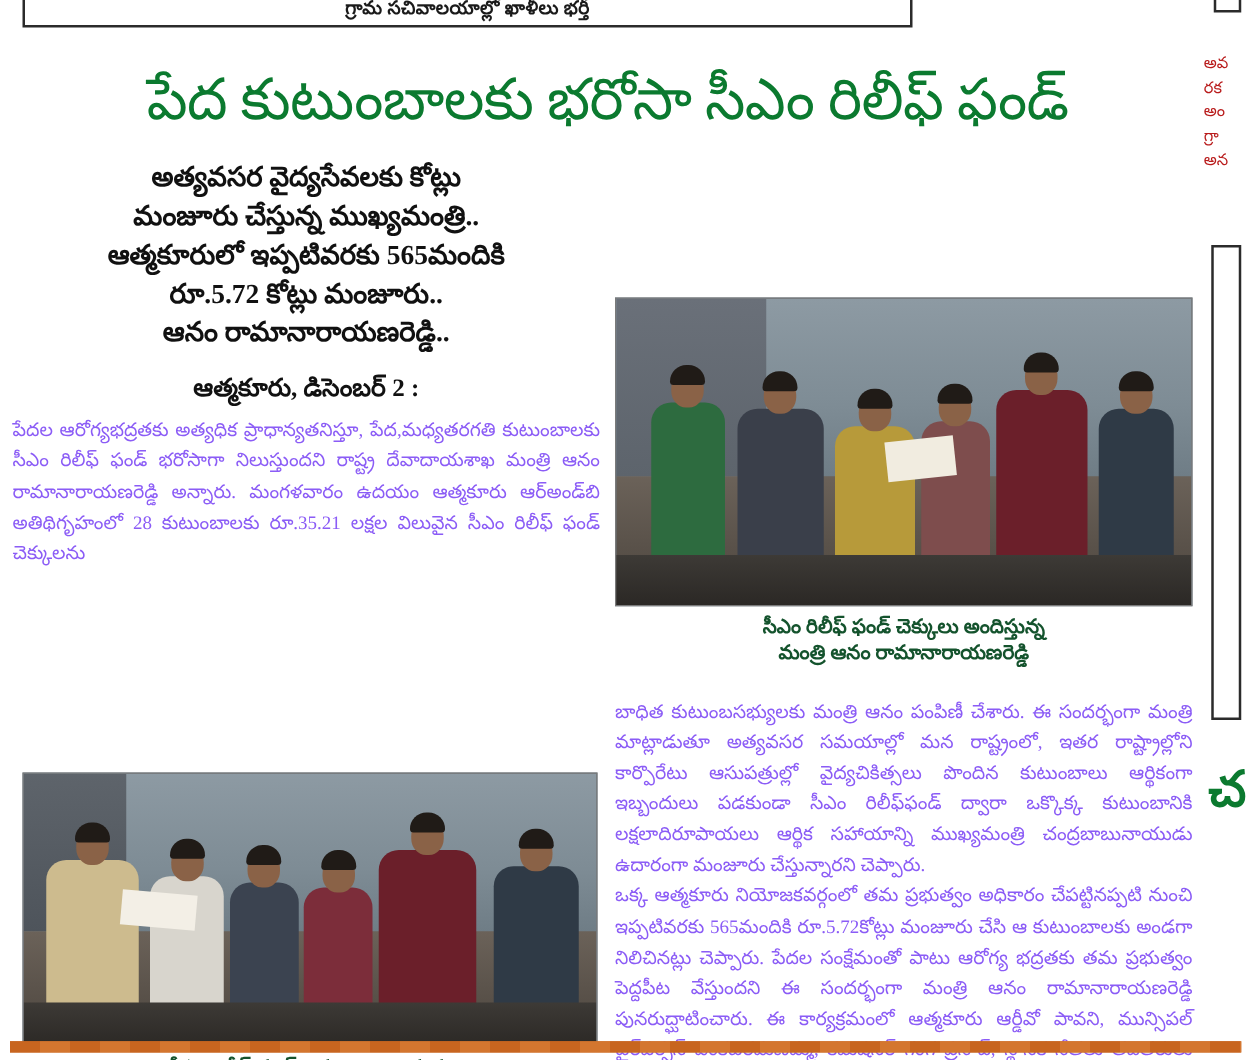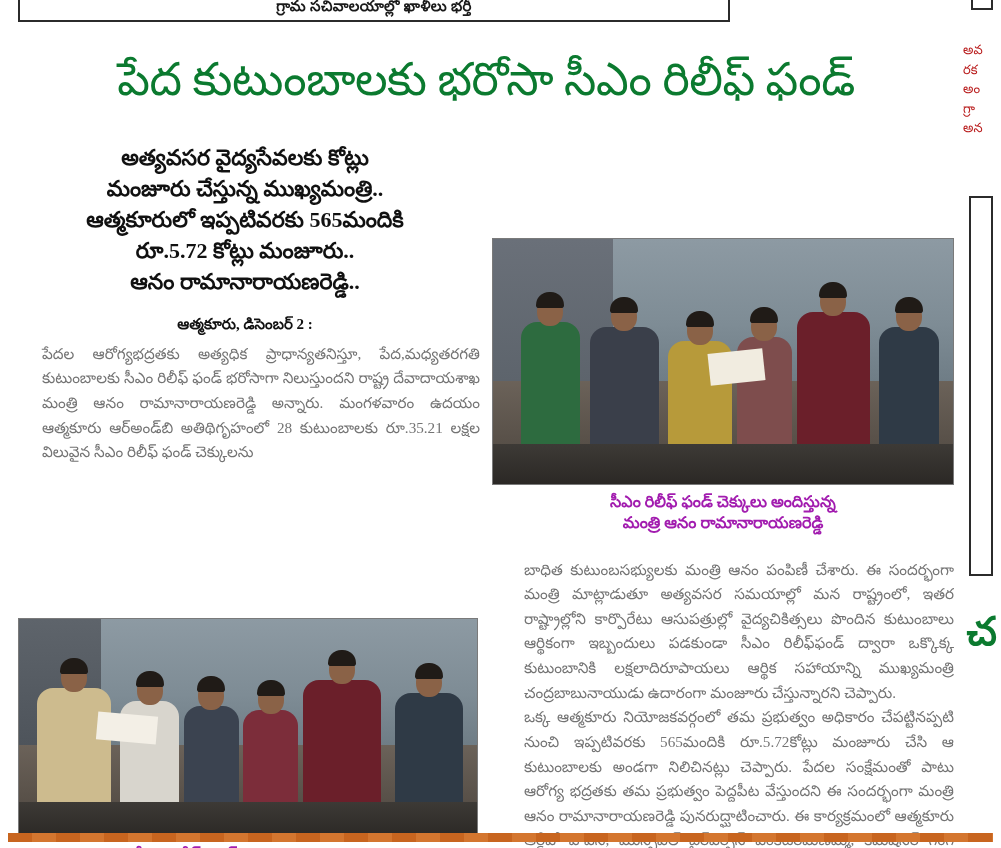--- a/index.html
+++ b/index.html
@@ -81,53 +81,51 @@
     top: 0;
     width: 470px;
   }
   .subhead {
     text-align: center;
     font-size: 22px;
     line-height: 1.42;
     font-weight: bold;
     color: #111;
     padding: 0 6px;
-    margin-top: 16px;
   }
   .dateline {
     text-align: center;
-    font-size: 15px;
+    font-size: 20px;
     font-weight: bold;
     margin-top: 18px;
     margin-bottom: 6px;
   }
   .body-text {
     font-size: 15.2px;
     line-height: 1.62;
     text-align: justify;
     text-justify: inter-word;
-    color: #737373;
-    margin-left: 32px;
+    color: #8b5cf6;
   }
 
   
   .photo {
     position: relative;
     border: 1px solid #7a7a7a;
     box-sizing: border-box;
     overflow: hidden;
     background: #6d7b86;
   }
   .photo-caption {
     text-align: center;
     font-size: 16px;
     font-weight: bold;
     line-height: 1.35;
     margin-top: 6px;
-    color: #a21caf;
+    color: #14532d;
   }
 
   .photo-left-wrap {
     position: absolute;
     left: 8px;
     top: 492px;
     width: 460px;
   }
   .photo-left { height: 220px; }
 

